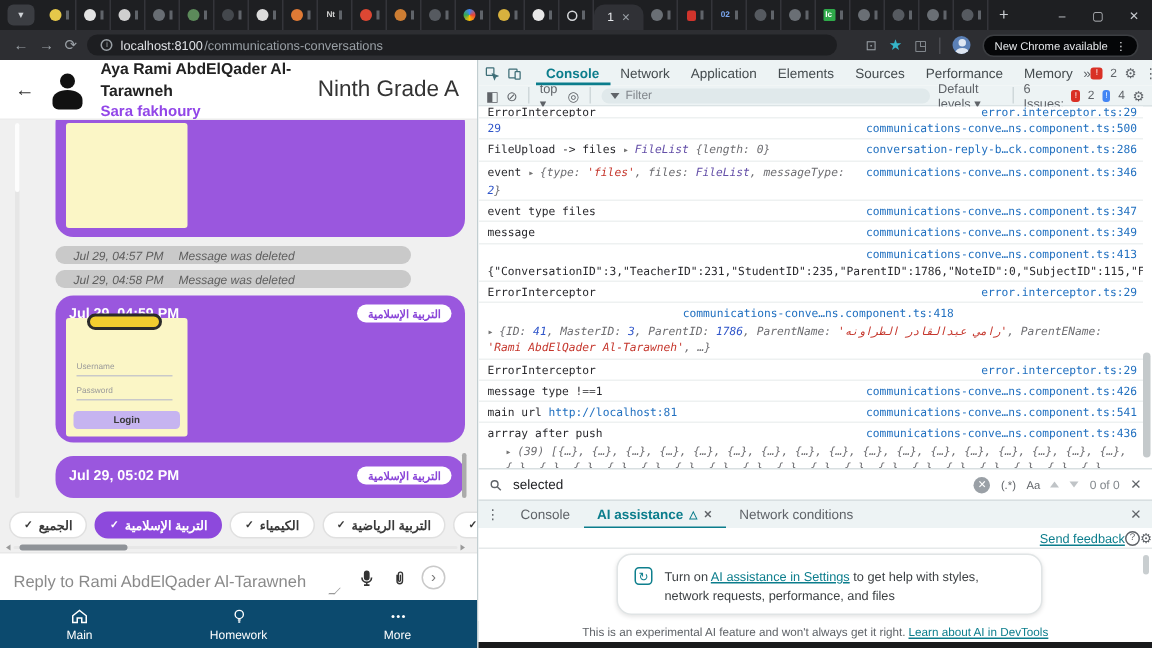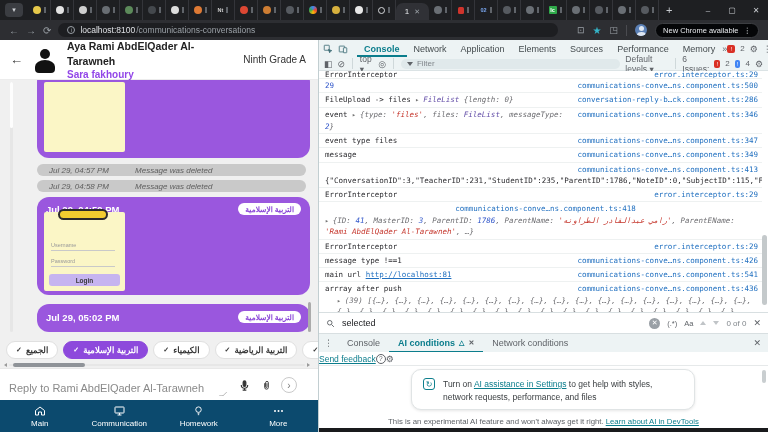--- a/index.html
+++ b/index.html
@@ -32,33 +32,33 @@
   .updatepill{height:15px;background:#050608;border:1px solid #3c3e42;border-radius:8px;color:#e8eaed;font-size:7.5px;display:flex;align-items:center;gap:5px;padding:0 7px;white-space:nowrap}
   
   #app{position:absolute;left:0;top:40px;width:318px;height:392px;background:#f0f0f0;overflow:hidden}
   #appheader{position:absolute;left:0;top:0;width:318px;height:40px;background:#fff;border-bottom:1px solid #ececec;display:flex;align-items:center;gap:9px;padding:0 10px;z-index:5}
   .backarrow{color:#333;font-size:13px}
   .avatar-lg{width:26px;height:26px;flex:none;position:relative}
   .avatar-lg::before{content:"";position:absolute;left:8px;top:2px;width:10px;height:10px;border-radius:50%;background:#111}
   .avatar-lg::after{content:"";position:absolute;left:3px;top:13px;width:20px;height:13px;border-radius:50% 50% 4px 4px;background:#111}
   .htitle{font-size:10.5px;font-weight:bold;color:#222;line-height:1.4}
   .hsub{font-size:10px;color:#9246e8;font-weight:bold}
-  .hgrade{margin-left:auto;font-size:10px;color:#333;padding-right:2px;white-space:nowrap}
+  .hgrade{margin-left:auto;font-size:15px;color:#333;padding-right:2px;white-space:nowrap}
   #msgs{position:absolute;left:0;top:40px;width:318px;height:257px;overflow:hidden}
   .vtrack{position:absolute;left:10px;top:2px;width:3px;height:250px;background:#e6e6e6;border-radius:2px}
   .vthumb{position:absolute;left:10px;top:2px;width:3px;height:46px;background:#fdfdfd;border-radius:2px}
   .bubble{position:absolute;left:37px;width:273px;background:#9a57de;border-radius:12px}
   .btime{color:#fff;font-size:9.5px;font-weight:bold}
   .bhead{display:flex;align-items:center;justify-content:space-between;padding:6px 9px 0 9px}
   .subjpill{background:#fff;border-radius:8px;padding:1.5px 7px;font-size:7.5px;color:#8a46d8;font-weight:bold;direction:rtl}
   .cream{position:absolute;background:#fbf6c6;border-radius:2px}
   .loginlogo{position:absolute;left:14px;top:-3px;width:50px;height:11px;background:#f2cd2f;border:2px solid #2b2b2b;border-radius:7px}
   .field{position:absolute;left:7px;width:64px;border-bottom:1px solid #c9c9c9;font-size:5.5px;color:#9a9a9a;padding-bottom:2px}
   .loginbtn{position:absolute;left:5px;width:71px;height:12px;background:#c6b4f0;border-radius:3px;font-size:6.5px;font-weight:bold;color:#3a3a3a;display:flex;align-items:center;justify-content:center}
-  .delpill{position:absolute;left:37px;width:269px;height:12px;background:#c9c9c9;border-radius:7px;display:flex;align-items:center;gap:26px;padding:0 12px;font-size:8px;font-style:italic;color:#5e5e5e}
+  .delpill{position:absolute;left:37px;width:237px;height:12px;background:#c9c9c9;border-radius:7px;display:flex;align-items:center;gap:10px;padding:0 12px;font-size:8px;font-style:italic;color:#5e5e5e}
   .rthumb{position:absolute;left:308px;width:3px;height:30px;background:#ababab;border-radius:2px}
   #chips{position:absolute;left:0;top:297px;width:318px;height:25px;display:flex;align-items:center;gap:5px;padding-left:6px;overflow:hidden}
   .chip{height:18px;border-radius:12px;background:#fff;border:1px solid #e0e0e0;display:flex;direction:rtl;align-items:center;gap:4px;padding:0 9px;font-size:8.5px;color:#3a3a3a;font-weight:bold;white-space:nowrap;flex:none}
   .chip .ck{font-size:7px}
   .chip.sel{background:#8d49dc;border-color:#8d49dc;color:#fff}
   #hscroll{position:absolute;left:4px;top:322px;width:306px;height:5px;display:flex;align-items:center;gap:2px}
   .harrow{width:0;height:0;border-top:2.5px solid transparent;border-bottom:2.5px solid transparent}
   .harrow.l{border-right:3.5px solid #9a9a9a}
   .harrow.r{border-left:3.5px solid #9a9a9a}
   .htrack{flex:1;height:2px;background:#e7e7e7;border-radius:2px;position:relative}
@@ -89,34 +89,34 @@
   .crow{border-bottom:1px solid #eef1f1;padding:1px 4px 1px 6px;overflow:hidden}
   .crow.cut{height:8px;padding-top:0;line-height:1}
   .clink{float:right;margin-left:8px;color:#2170c0;white-space:nowrap;cursor:pointer}
   .linkline{text-align:center}
   .c-prev{font-style:italic;color:#6d6d71}
   .c-str{font-style:italic;color:#c5362c}
   .c-num{font-style:italic;color:#2f55c9}
   .c-numplain{color:#2f55c9}
   .c-obj{font-style:italic;color:#644fa8}
   .c-arrow{color:#747474;font-size:6.5px}
-  .c-url{color:#2170c0;text-decoration:underline;cursor:pointer}
+  .c-url{color:#2170c0;cursor:pointer}
   .sub{padding-left:12px}
   #cscroll{position:absolute;right:1px;top:195px;width:5px;height:70px;background:#c4c9cb;border-radius:3px}
   #csearch{position:absolute;left:0;top:272px;width:449px;height:21px;border-top:1px solid #d8dfe1;background:#fff;display:flex;align-items:center;gap:7px;padding:0 7px;font-size:9px;color:#202124}
   .clearbtn{width:11px;height:11px;border-radius:50%;background:#9aa0a6;color:#fff;font-size:7px;display:flex;align-items:center;justify-content:center}
   .srchic{font-size:7.5px;color:#5f6368;letter-spacing:0}
   .chev{width:0;height:0;border-left:3.5px solid transparent;border-right:3.5px solid transparent}
   .chev.up{border-bottom:4px solid #c0c4c7}
   .chev.dn{border-top:4px solid #c0c4c7}
   .count{font-size:8px;color:#80868b}
   #ddraw{position:absolute;left:0;top:293px;width:449px;height:19px;background:#edf3f4;border-top:1px solid #d8dfe1;display:flex;align-items:center;font-size:9px;color:#5f6368}
   .drtab{padding:0 9px;height:19px;display:flex;align-items:center;gap:4px;white-space:nowrap}
   .drtab.act{color:#0b7d8c;font-weight:bold;box-shadow:inset 0 -2px 0 #0b7d8c}
-  #aitb{position:absolute;left:0;top:312px;width:449px;height:14px;background:#fff;border-bottom:1px solid #e6e9ea;display:flex;align-items:center;justify-content:flex-start;gap:0;font-size:8.5px}
+  #aitb{position:absolute;left:0;top:312px;width:449px;height:14px;background:#fff;border-bottom:1px solid #e6e9ea;display:flex;align-items:center;justify-content:flex-end;gap:0;font-size:8.5px}
   .teallink{color:#0b7d8c;text-decoration:underline;cursor:pointer}
   .qmark{width:10px;height:10px;border:1px solid #5f6368;border-radius:50%;color:#5f6368;font-size:6.5px;display:flex;align-items:center;justify-content:center}
   #aic{position:absolute;left:0;top:326px;width:449px;height:48px;background:#fff}
   .aicard{position:absolute;left:92px;top:3px;width:284px;height:41px;background:#fff;border:1px solid #e0e4e5;border-radius:10px;box-shadow:0 1px 3px rgba(0,0,0,.10);display:flex;gap:8px;padding:8px 11px}
   .aiicon{width:12px;height:12px;border:1.2px solid #0e7f8d;border-radius:3px;color:#0e7f8d;font-size:8px;display:flex;align-items:center;justify-content:center;flex:none}
   .aitext{font-size:8.5px;color:#3c4043;line-height:1.55}
   #aiscroll{position:absolute;right:2px;top:330px;width:4px;height:13px;background:#c9ced0;border-radius:2px}
   #aif{position:absolute;left:0;top:374px;width:449px;height:14px;display:flex;align-items:center;justify-content:center;gap:2px;font-size:7.8px;color:#5f6368}
   #dtbottom{position:absolute;left:0;top:388px;width:449px;height:4px;background:#191a1c}
   svg{display:block}
@@ -363,29 +363,20 @@
   </div>
 
   <div id="bottomnav">
       <div class="navitem">
         <span>
           <svg width="12" height="12" viewBox="0 0 24 24" fill="none" stroke="#fff" stroke-width="2">
             <path d="M3 11 12 4l9 7v9h-6v-6H9v6H3z"></path>
           </svg>
         </span>
         <span>Main</span>
-      </div>
-      <div class="navitem">
-        <span>
-          <svg width="13" height="12" viewBox="0 0 24 24" fill="none" stroke="#fff" stroke-width="2">
-            <rect x="3" y="4" width="18" height="12" rx="1"></rect>
-            <path d="M8 20h8M12 16v4"></path>
-          </svg>
-        </span>
-        <span>Communication</span>
       </div>
       <div class="navitem">
         <span>
           <svg width="11" height="12" viewBox="0 0 24 24" fill="none" stroke="#fff" stroke-width="2">
             <circle cx="12" cy="9" r="6"></circle>
             <path d="M10 17h4M10.5 20h3"></path>
           </svg>
         </span>
         <span>Homework</span>
       </div>
@@ -494,21 +485,21 @@
     <span class="gicon">✕</span>
   </div>
 
   <div id="ddraw">
     <span class="gicon" style="padding:0 5px">⋮</span>
     <span id="ddraw-host" style="display:flex;height:19px">
         <span class="drtab">
           <span>Console</span>
         </span>
         <span class="drtab act">
-          <span>AI conditions</span>
+          <span>AI assistance</span>
           <span style="font-size: 7px;">△</span>
           <span style="font-size: 7px; color: rgb(95, 99, 104);">✕</span>
         </span>
         <span class="drtab">
           <span>Network conditions</span>
         </span>
       </span>
     <span style="margin-left:auto;padding-right:7px" class="gicon">✕</span>
   </div>
 

